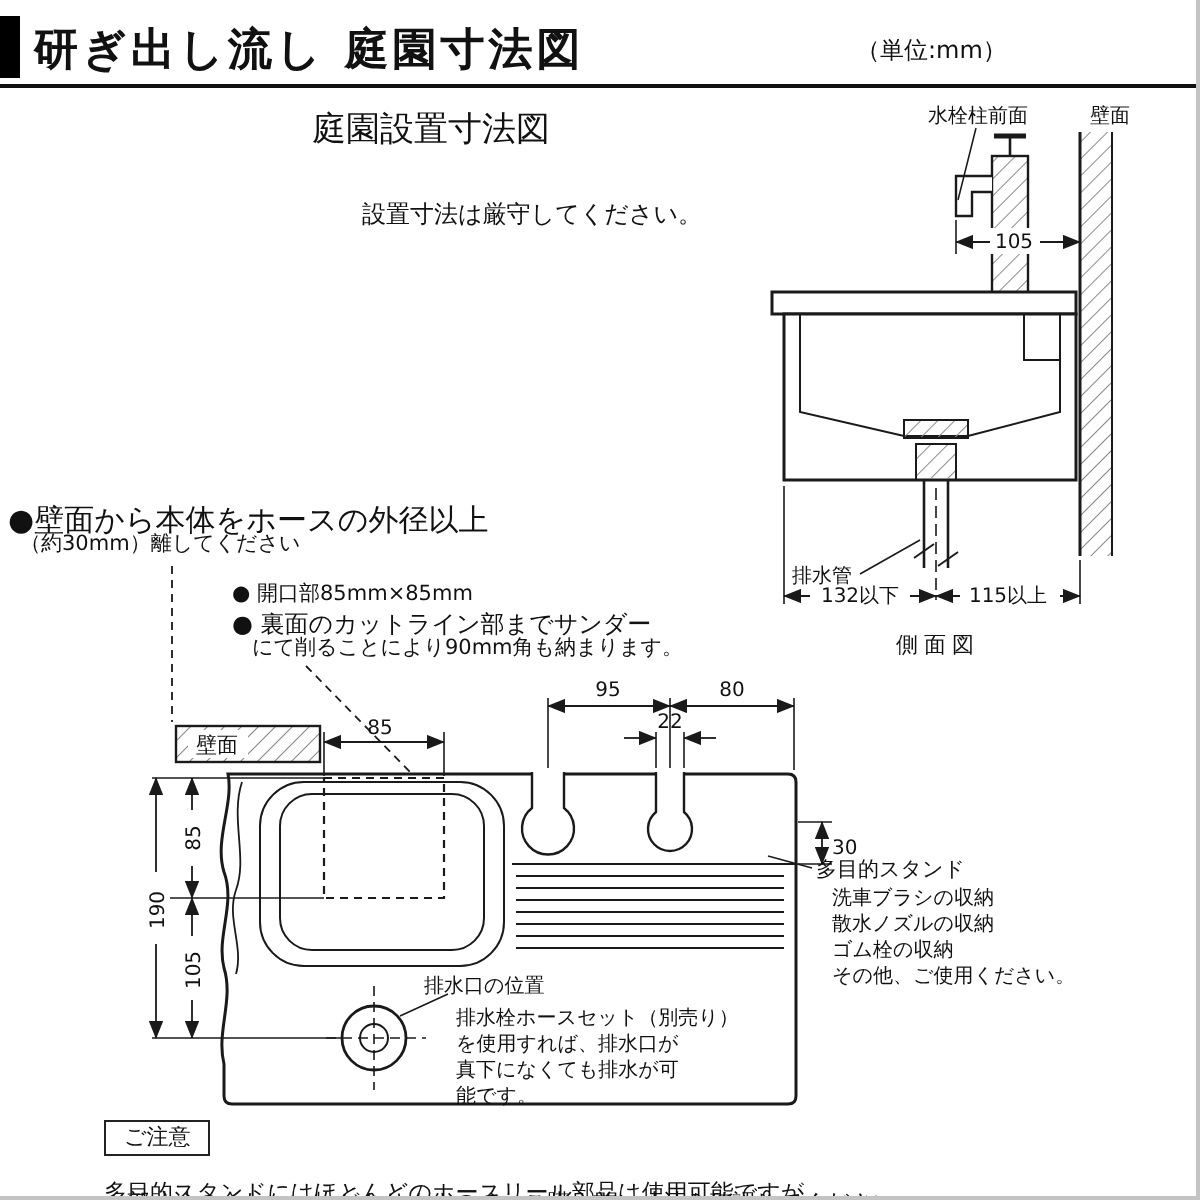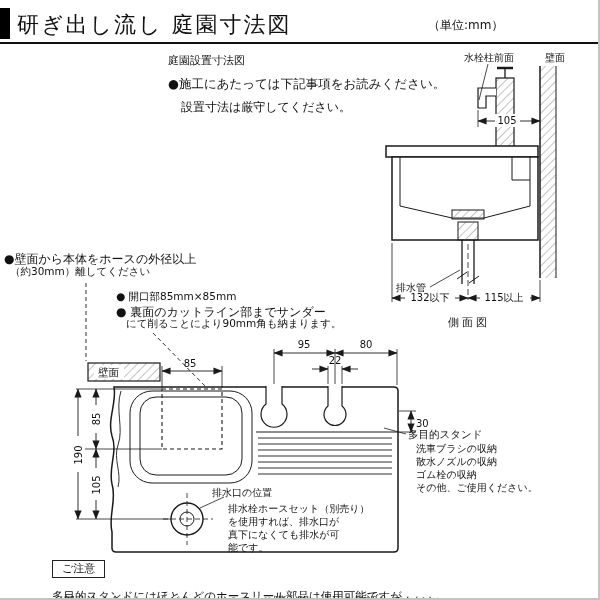--- a/index.html
+++ b/index.html
@@ -3,27 +3,27 @@
 <meta charset="utf-8">
 <style>
   html,body{margin:0;padding:0;background:#fff}
   .page{position:relative;width:600px;height:600px;background:#fff;overflow:hidden;
         box-sizing:border-box;border-right:2px solid #c4c4c4;border-bottom:2px solid #c4c4c4;
         font-family:"DejaVu Sans",sans-serif;color:#111}
   .abs{position:absolute;white-space:nowrap}
   svg{position:absolute;left:0;top:0}
   svg text{font-family:"DejaVu Sans",sans-serif;fill:#111;stroke:none}
   .hdr-bar{left:0;top:8px;width:10px;height:31px;background:#000}
-  .hdr-title{left:17px;top:10px;font-size:22px;font-weight:normal;letter-spacing:2px}
+  .hdr-title{left:17px;top:10px;font-size:22px;font-weight:bold;letter-spacing:2px}
   .hdr-unit{left:428px;top:17px;font-size:12px}
   .hdr-rule{left:0;top:42px;width:600px;height:2px;background:#111}
-  .intro-h{left:168px;top:53px;font-size:11px}
+  .intro-h{left:156px;top:53px;font-size:17px}
   .intro-1{left:168px;top:76px;font-size:12.5px}
   .intro-2{left:181px;top:99px;font-size:12px}
-  .wnote1{left:4px;top:251px;font-size:12px}
+  .wnote1{left:4px;top:251px;font-size:15px}
   .wnote2{left:10px;top:265px;font-size:10.5px}
   .onote1{left:116px;top:290px;font-size:10.5px}
   .onote2{left:116px;top:304px;font-size:12px}
   .onote3{left:126px;top:317px;font-size:10.5px}
   .caution-box{left:52px;top:560px;font-size:11px;border:1.5px solid #222;padding:0 9px 1px 9px}
   .caution-1{left:52px;top:589px;font-size:11.5px}
   .caution-2{left:52px;top:594px;font-size:11.5px}
 </style>
 </head>
 <body>
@@ -199,21 +199,20 @@
       </g>
     </g>
   </svg>
 
   <div class="abs hdr-bar"></div>
   <div class="abs hdr-title">研ぎ出し流し 庭園寸法図</div>
   <div class="abs hdr-unit">（単位:mm）</div>
   <div class="abs hdr-rule"></div>
 
   <div class="abs intro-h">庭園設置寸法図</div>
-  <div class="abs intro-1">●施工にあたっては下記事項をお読みください。</div>
   <div class="abs intro-2">設置寸法は厳守してください。</div>
 
   <div class="abs wnote1">●壁面から本体をホースの外径以上</div>
   <div class="abs wnote2">（約30mm）離してください</div>
 
   <div class="abs onote1">● 開口部85mm×85mm</div>
   <div class="abs onote2">● 裏面のカットライン部までサンダー</div>
   <div class="abs onote3">にて削ることにより90mm角も納まります。</div>
 
   <div class="abs caution-box">ご注意</div>

